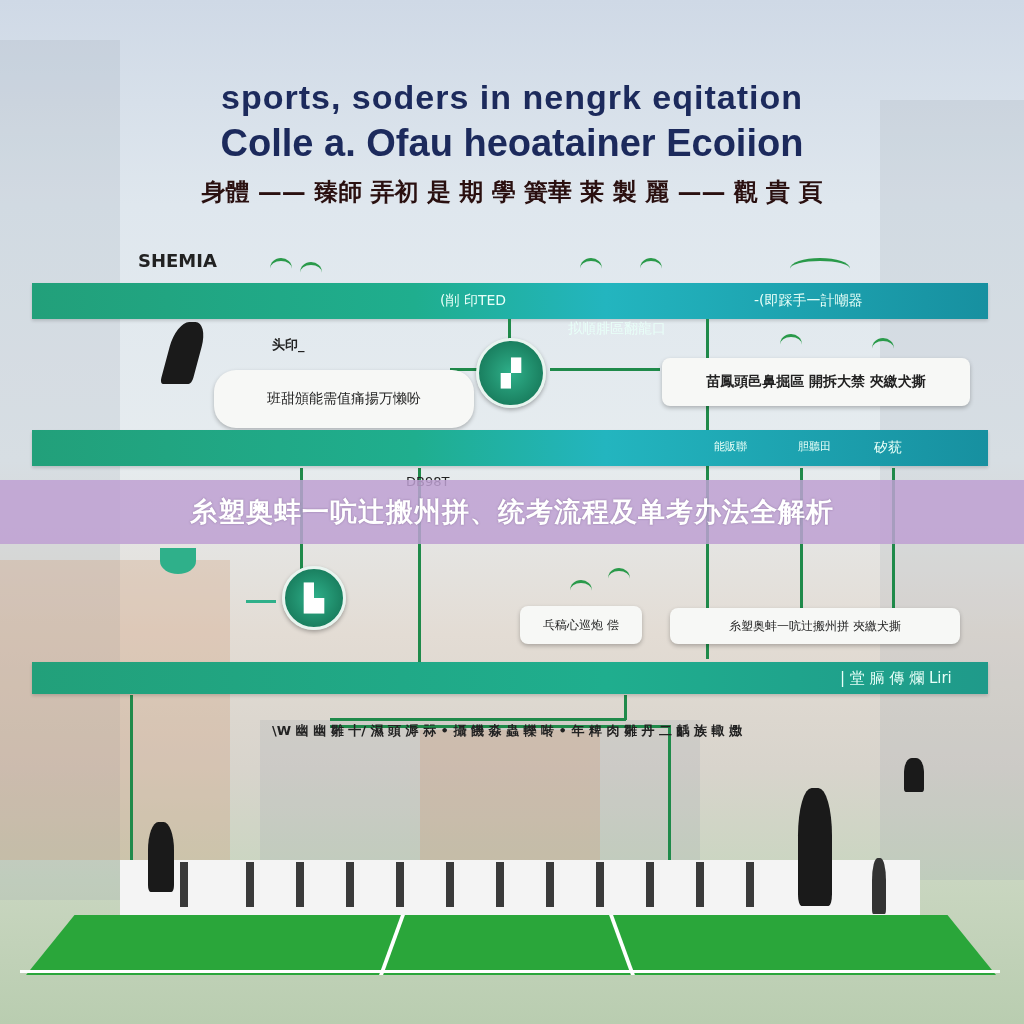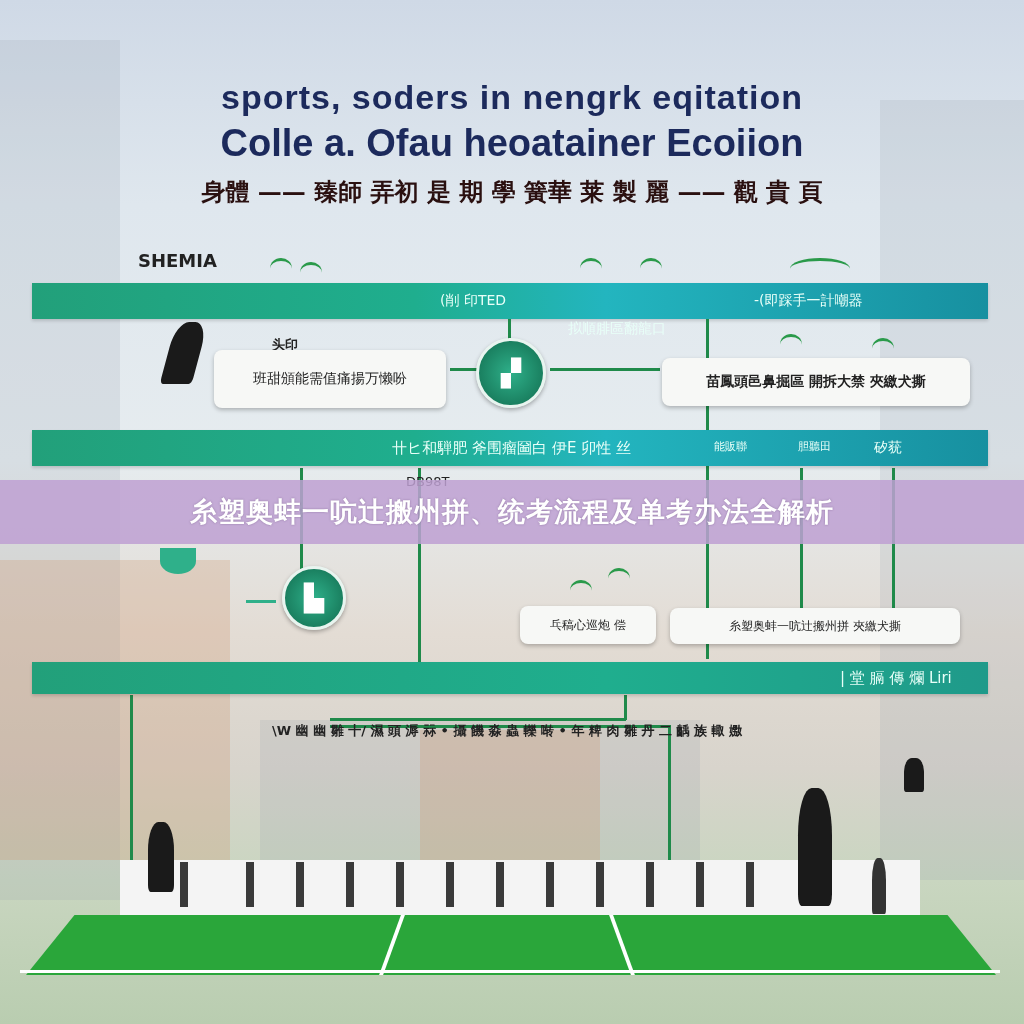--- a/index.html
+++ b/index.html
@@ -76,48 +76,47 @@
 <div class="vline" style="left:892px;top:468px;height:140px;"></div>
 <div class="vline" style="left:130px;top:695px;height:210px;"></div>
 <div class="hline" style="left:330px;top:718px;width:296px;"></div>
 <div class="vline" style="left:624px;top:695px;height:25px;"></div>
 <div class="hline" style="left:330px;top:725px;width:340px;"></div>
 <div class="vline" style="left:668px;top:725px;height:225px;"></div>
 
 <div class="person" style="left:168px;top:322px;width:32px;height:62px;transform:skewX(-15deg);"></div>
 
 <div class="small" style="left:272px;top:336px;font-weight:bold;">头印_</div>
-<div class="card" style="left:214px;top:350px;width:232px;height:58px;">
+<div class="card" style="left:214px;top:370px;width:260px;height:58px;border-radius:22px;">
   <span>班甜頒能需值痛揚万懒吩</span>
 </div>
 
 <div class="circle" style="left:476px;top:338px;width:64px;height:64px;">▞</div>
 
 <div class="card" style="left:662px;top:358px;width:308px;height:48px;font-weight:bold;">
   <span>苗鳳頭邑鼻掘區 開拆大禁 夾繳犬撕</span>
 </div>
 
 <div class="bar" style="top:430px;">
-  <span style="left:360px;font-size:15px;">卄ヒ和騨肥 斧围瘤圙白 伊E 卯性 丝</span>
   <span style="left:682px;font-size:11px;">能販聯</span>
   <span style="left:766px;font-size:11px;">胆聽田</span>
   <span style="left:842px;">矽莸</span>
 </div>
 
 <div class="small" style="left:406px;top:474px;">DB98T</div>
 
 <div class="banner">
   <span class="banner-text">糸塑奥蚌一吭辻搬州拼、统考流程及单考办法全解析</span>
 </div>
 
 <div class="person" style="left:160px;top:548px;width:36px;height:26px;background:#2fb08a;border-radius:0 0 50% 50%;"></div>
 <div class="circle" style="left:282px;top:566px;width:58px;height:58px;">▙</div>
 <div class="hline" style="left:246px;top:600px;width:30px;background:#2fb08a;"></div>
 
-<div class="card" style="left:520px;top:606px;width:136px;height:38px;font-size:12px;">
+<div class="card" style="left:520px;top:606px;width:122px;height:38px;font-size:12px;">
   <span>乓稿心巡炮 偿</span>
 </div>
 <div class="card" style="left:670px;top:608px;width:290px;height:36px;font-size:12px;">
   <span>糸塑奥蚌一吭辻搬州拼 夾繳犬撕</span>
 </div>
 <div class="sprout" style="left:570px;top:580px;"></div>
 <div class="sprout" style="left:608px;top:568px;"></div>
 
 <div class="bar" style="top:662px;height:32px;background:linear-gradient(90deg,#22a07a 0%,#1fae8e 60%,#1f9a8a 100%);">
   <span style="left:808px;top:7px;font-size:15px;">| 堂 膈 傳 爛 Liri</span>

